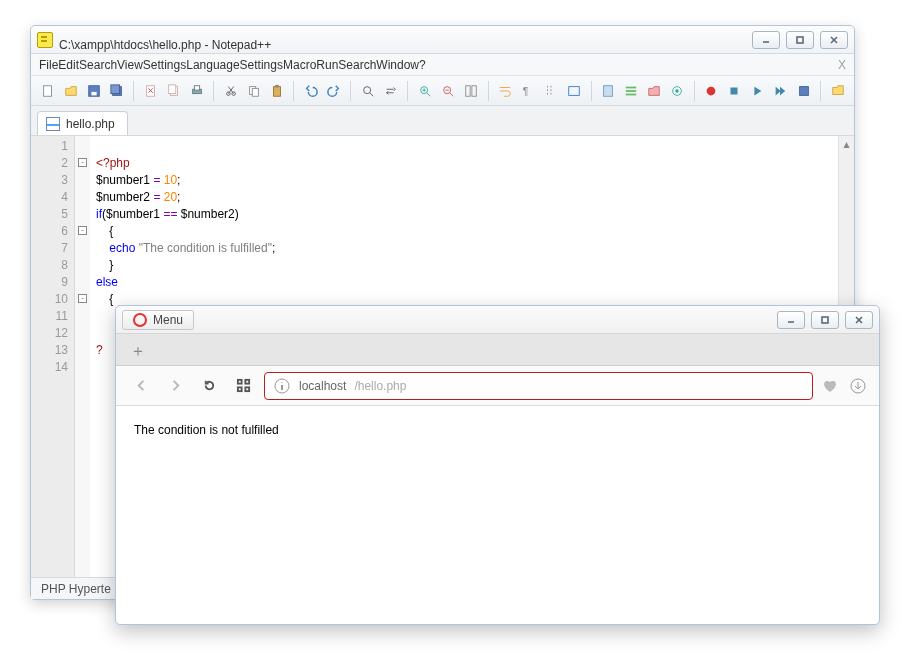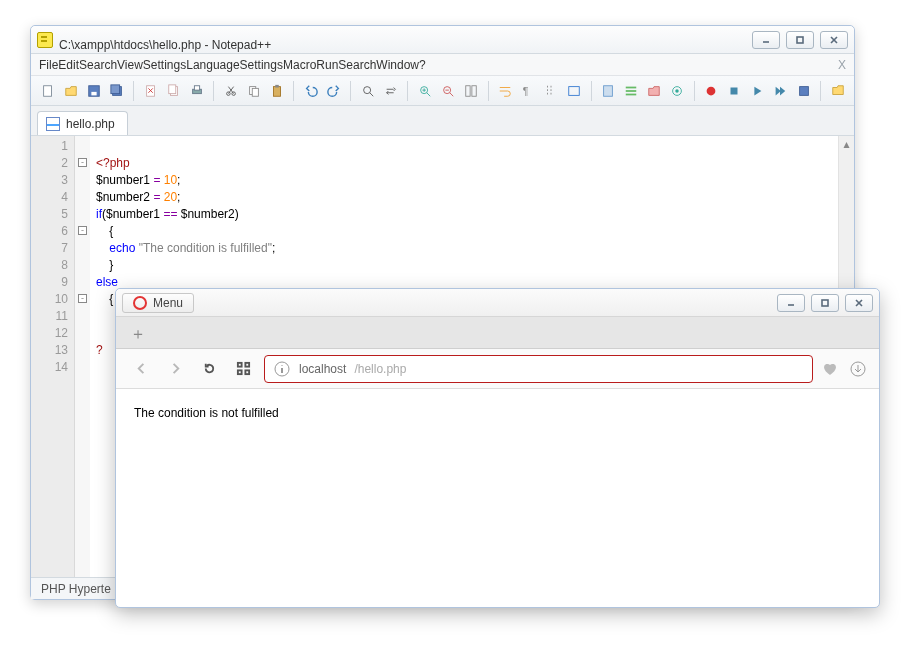--- a/index.html
+++ b/index.html
@@ -85,21 +85,21 @@
   .sb-btn { width:16px; height:16px; display:flex; align-items:center; justify-content:center; color:#888; }
   .sb-track { flex:1; }
 
   .statusbar {
     height:22px; border-top:1px solid #d3dae0; background:#f4f6f8;
     display:flex; align-items:center; padding:0 10px; color:#555;
   }
 
   
   .opera {
-    position: absolute; left: 115px; top: 288px; width: 765px; height: 320px;
+    position: absolute; left: 115px; top: 305px; width: 765px; height: 320px;
     border:1px solid #b0c4de; border-radius:5px; background:#fff;
     box-shadow: 0 6px 20px rgba(0,0,0,.25);
     display:flex; flex-direction:column;
   }
   .op-titlebar {
     height:28px; display:flex; align-items:center; padding:0 6px;
     background: linear-gradient(#fbfbfb,#f0f0f0); border-bottom:1px solid #d6d6d6;
     border-radius:5px 5px 0 0;
   }
   .opera-btn {

